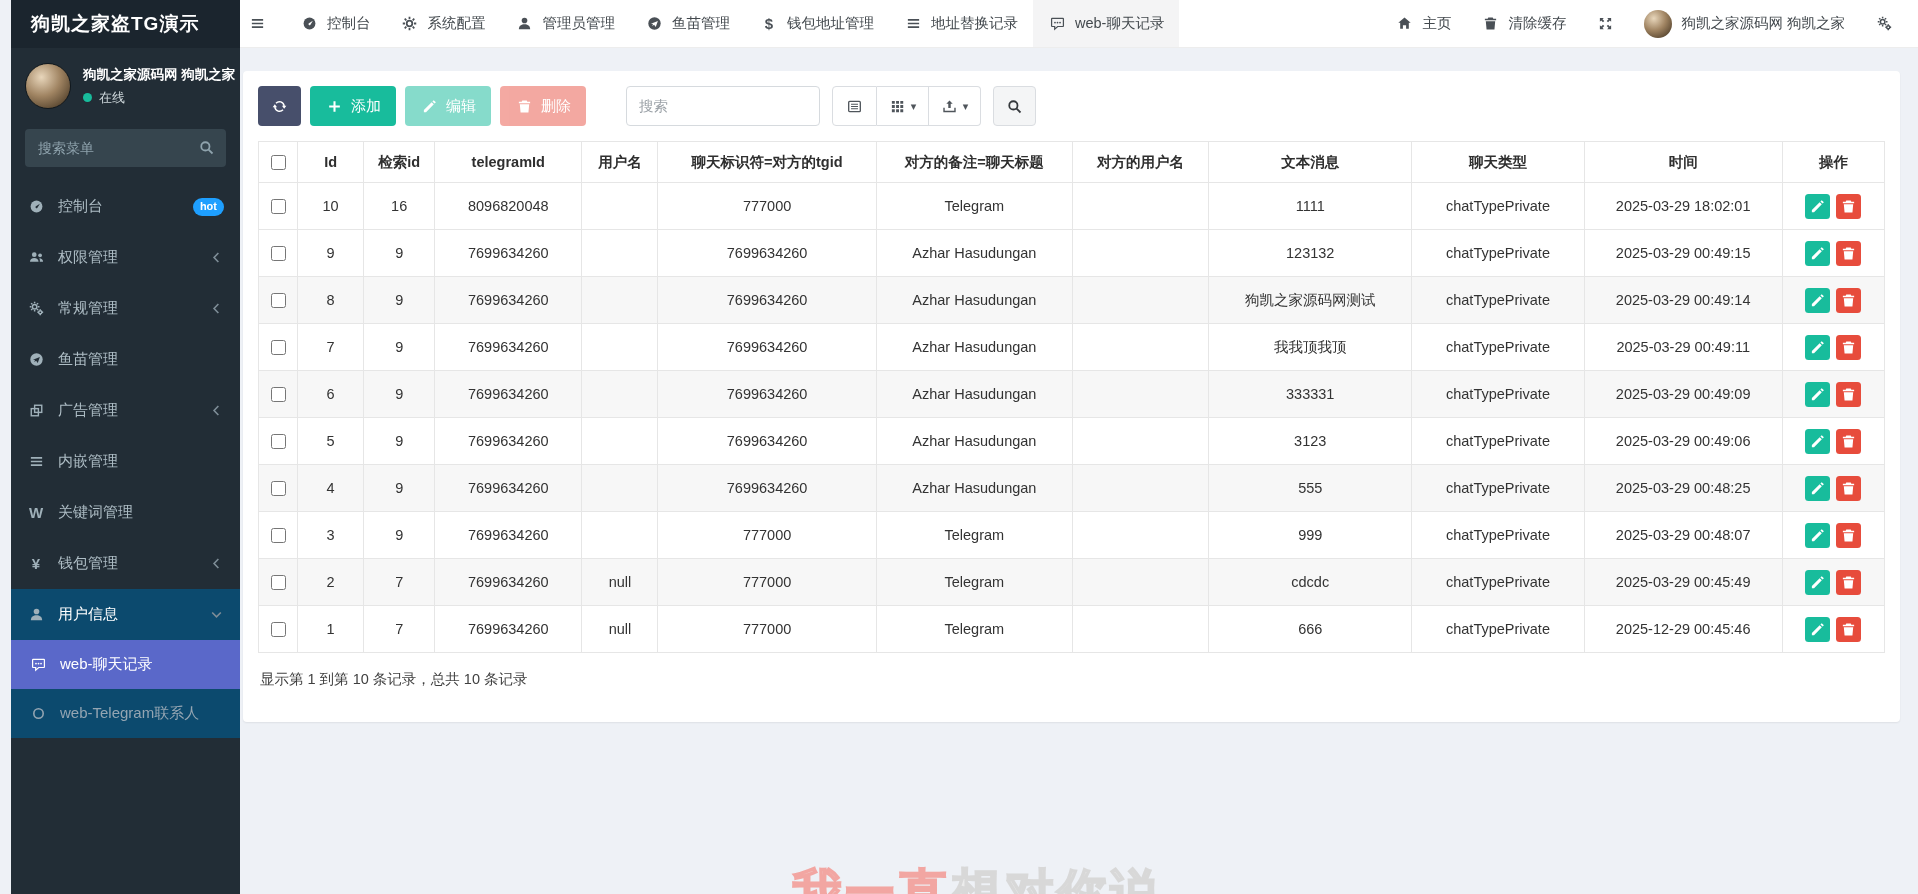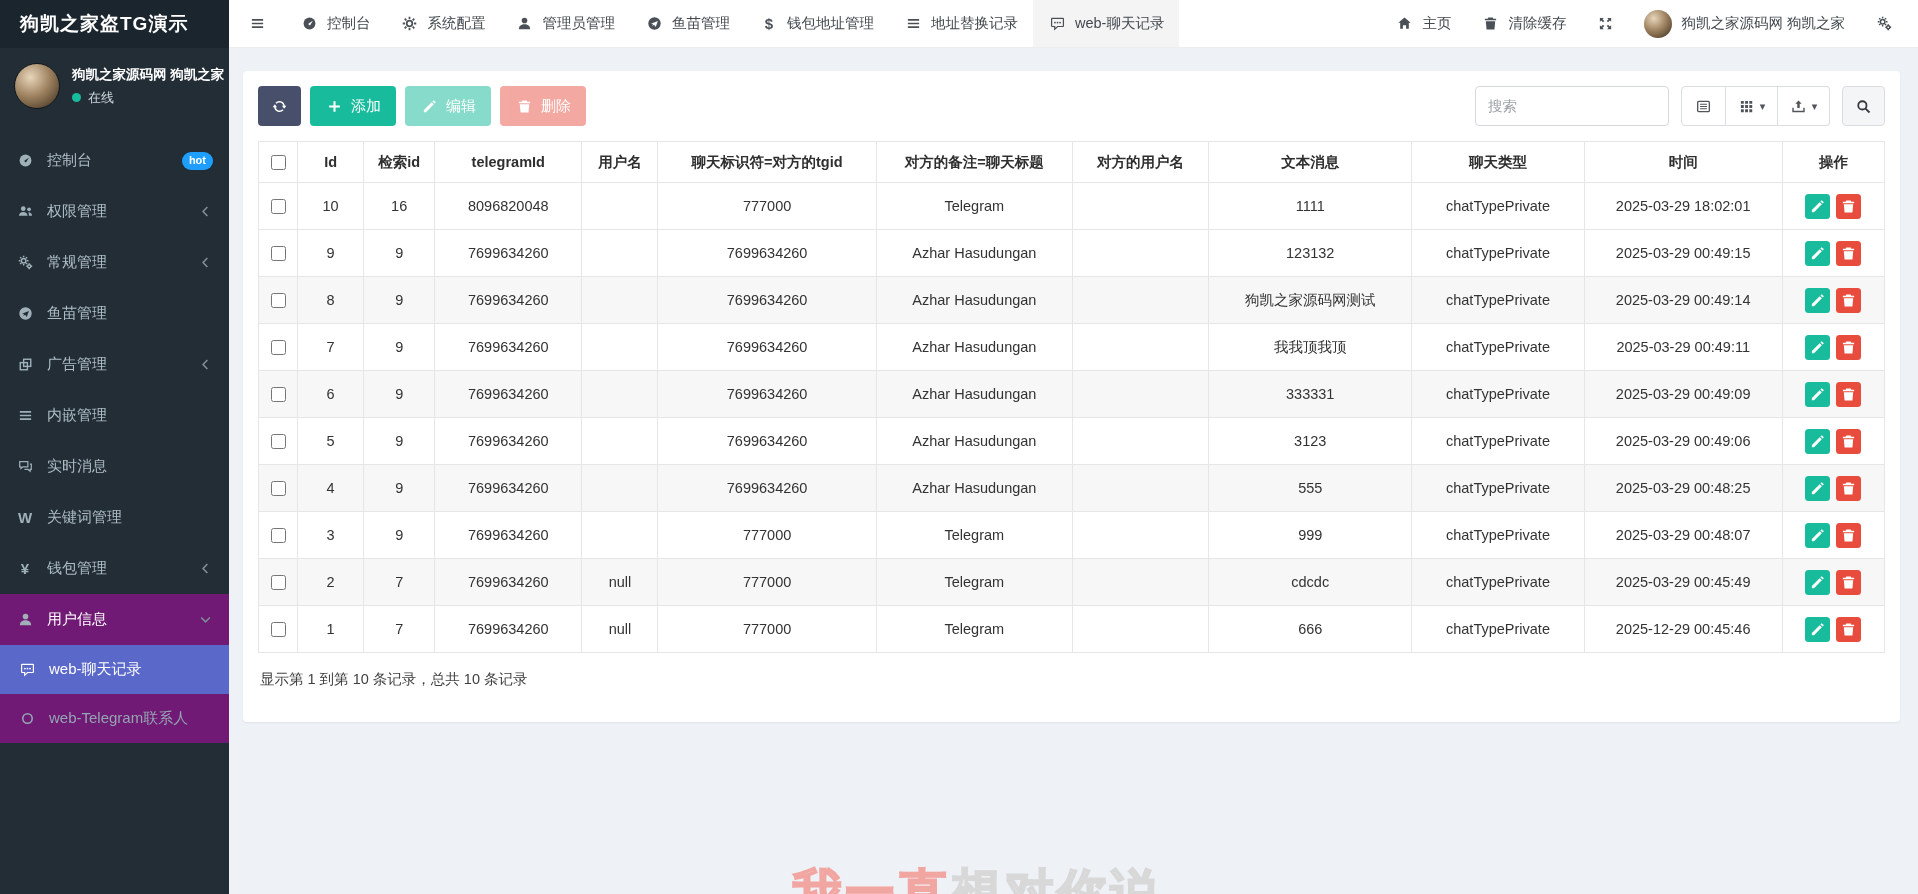--- a/index.html
+++ b/index.html
@@ -3,58 +3,58 @@
 <meta charset="utf-8">
 <style>
   * { margin:0; padding:0; box-sizing:border-box; }
   html,body { width:1918px; height:894px; overflow:hidden; }
   body { font-family:"Liberation Sans","DejaVu Sans",sans-serif; background:#eef1f6; position:relative; }
 
   .icon { display:inline-flex; align-items:center; justify-content:center; width:18px; }
   .icon svg { display:block; }
 
   
-  .sidebar { position:absolute; left:0; top:0; bottom:0; width:229px; background:#222d36; z-index:5; }
+  .sidebar { position:absolute; left:11px; top:0; bottom:0; width:229px; background:#222d36; z-index:5; }
   .brand { height:48px; background:#1b252e; color:#fff; font-size:19px; font-weight:bold; display:flex; align-items:center; padding:0 20px; letter-spacing:1px; white-space:nowrap; }
   .user-panel { display:flex; gap:12px; padding:15px 14px 12px 14px; align-items:center; }
   .avatar { width:46px; height:46px; border-radius:50%; background:radial-gradient(circle at 35% 30%, #e8d6bb, #a08462 45%, #5d4a33 80%, #3c2f20); border:1px solid #11181d; flex:0 0 auto; }
   .user-meta { display:flex; flex-direction:column; gap:5px; }
   .user-name { color:#fff; font-weight:bold; font-size:13.5px; white-space:nowrap; }
   .user-status { color:#cfd8dc; font-size:13px; display:flex; align-items:center; gap:7px; }
   .dot { width:9px; height:9px; border-radius:50%; background:#18bc9c; display:inline-block; }
   .menu-search { margin:8px 14px 6px 14px; position:relative; }
   .menu-search input { width:100%; height:38px; background:#36454e; border:none; border-radius:4px; color:#e5eaee; font-size:14px; padding:0 34px 0 13px; outline:none; }
   .menu-search input::placeholder { color:#8fa3ad; }
   .ms-icon { position:absolute; right:11px; top:11px; color:#8fa3ad; }
   .menu { margin-top:14px; display:flex; flex-direction:column; }
   .menu-item { height:51px; display:flex; align-items:center; gap:13px; padding:0 16px; color:#aebdc5; font-size:15px; cursor:pointer; }
   .menu-item .icon { color:#9fb0b9; --icon-bg:#222d36; }
   .badge-hot { margin-left:auto; background:#1e9fff; color:#fff; font-size:11px; line-height:1; padding:3px 7px 4px; border-radius:9px; font-weight:bold; }
   .chev { margin-left:auto; color:#7e8d97; display:flex; }
-  .msec-open { background:#701a75; }
+  .msec-open { background:#0c4a6e; }
   .msec-open > .menu-item { color:#fff; }
   .submenu-item { height:49px; display:flex; align-items:center; gap:13px; padding:0 16px 0 18px; color:#94a5b2; font-size:15px; cursor:pointer; }
   .submenu-item .icon { color:#94a5b2; --icon-bg:#1b242c; }
   .submenu-item.active { background:#5a68c9; color:#fff; }
   .submenu-item.active .icon { color:#fff; --icon-bg:#5a68c9; }
 
   
   .navbar { position:absolute; left:229px; right:0; top:0; height:48px; background:#fff; display:flex; align-items:stretch; z-index:4; border-bottom:1px solid #ededed; }
   .nav-item { display:flex; align-items:center; gap:9px; padding:0 15px; color:#42484d; font-size:14.5px; cursor:pointer; white-space:nowrap; }
   .nav-item .icon { color:#4a5056; --icon-bg:#fff; }
   .nav-item.active { background:#f4f4f5; }
   .nav-item.burger { padding:0 19px; }
   .nav-items { display:flex; align-items:stretch; }
   .nav-right { margin-left:auto; display:flex; align-items:stretch; padding-right:10px; }
   .avatar-sm { width:28px; height:28px; border-radius:50%; background:radial-gradient(circle at 35% 30%, #e8d6bb, #a08462 45%, #5d4a33 80%, #3c2f20); flex:0 0 auto; }
 
   
   .main { position:absolute; left:229px; top:48px; right:0; bottom:0; background:#eef1f6; }
   .card { margin:23px 18px 0 14px; background:#fff; border-radius:4px; box-shadow:0 1px 2px rgba(0,0,0,.07); padding:15px; height:651px; }
-  .toolbar { display:flex; justify-content:space-between; align-items:center; margin-bottom:15px; }
+  .toolbar { display:flex; align-items:center; margin-bottom:15px; }
   .toolbar-left { display:flex; gap:9px; }
   .btn { height:40px; border:none; border-radius:4px; color:#fff; font-size:15px; display:inline-flex; align-items:center; gap:8px; padding:0 15px; cursor:pointer; font-family:inherit; }
   .btn .icon { color:#fff; }
   .btn-refresh { background:#474f6b; width:43px; justify-content:center; padding:0; }
   .btn-add { background:#18bc9c; }
   .btn-edit { background:#18bc9c; opacity:.52; }
   .btn-del { background:#e74c3c; opacity:.48; }
   .toolbar-right { display:flex; align-items:center;padding-left:40px; }
   .tsearch { width:194px; height:40px; border:1px solid #d6dade; border-radius:4px; padding:0 12px; font-size:14.5px; color:#555; outline:none; }
   .tsearch::placeholder { color:#9aa0a6; }
@@ -98,20 +98,29 @@
   <div class="user-panel">
     <div class="avatar"></div>
     <div class="user-meta">
       <div class="user-name">狗凯之家源码网 狗凯之家</div>
       <div class="user-status">
         <span class="dot"></span>
         <span>在线</span>
       </div>
     </div>
   </div>
+  <div class="menu-search">
+    <input placeholder="搜索菜单" style="">
+    <span class="ms-icon icon">
+        <svg width="15" height="15" viewBox="0 0 16 16" fill="currentColor">
+          <circle cx="6.8" cy="6.8" r="4.4" fill="none" stroke="currentColor" stroke-width="1.9"></circle>
+          <path d="M10.2 10.2l4.2 4.2" stroke="currentColor" stroke-width="1.9"></path>
+        </svg>
+      </span>
+  </div>
   <nav class="menu">
       <div class="menu-item">
         <span class="icon">
           <svg width="15" height="15" viewBox="0 0 16 16" fill="currentColor">
             <circle cx="8" cy="8" r="6.3"></circle>
             <path d="M7.2 9.4a1.1 1.1 0 0 1 .2-1.7l4.2-2.7-2.6 4.3a1.1 1.1 0 0 1-1.8.1z" fill="var(--icon-bg,#fff)"></path>
           </svg>
         </span>
         <span>控制台</span>
         <span class="badge-hot">hot</span>
@@ -175,31 +184,20 @@
           </svg>
         </span>
       </div>
       <div class="menu-item">
         <span class="icon">
           <svg width="15" height="15" viewBox="0 0 16 16" fill="currentColor">
             <path d="M2 3.2h12v1.8H2zM2 7.1h12v1.8H2zM2 11h12v1.8H2z"></path>
           </svg>
         </span>
         <span>内嵌管理</span>
-      </div>
-      <div class="menu-item">
-        <span class="icon">
-          <svg width="15" height="15" viewBox="0 0 16 16" fill="currentColor">
-            <g fill="none" stroke="currentColor" stroke-width="1.3">
-              <path d="M1.8 2.8h8.7v5.6H5.2L3.2 10V8.4H1.8z"></path>
-              <path d="M12.6 5.4h1.6v5.7h-1.2v1.9l-2.3-1.9H6.9"></path>
-            </g>
-          </svg>
-        </span>
-        <span>实时消息</span>
       </div>
       <div class="menu-item">
         <span class="icon">
           <span style="font-weight:bold;font-size:15px;line-height:1">W</span>
         </span>
         <span>关键词管理</span>
       </div>
       <div class="menu-item">
         <span class="icon">
           <span style="font-weight:bold;font-size:15px;line-height:1">¥</span>

